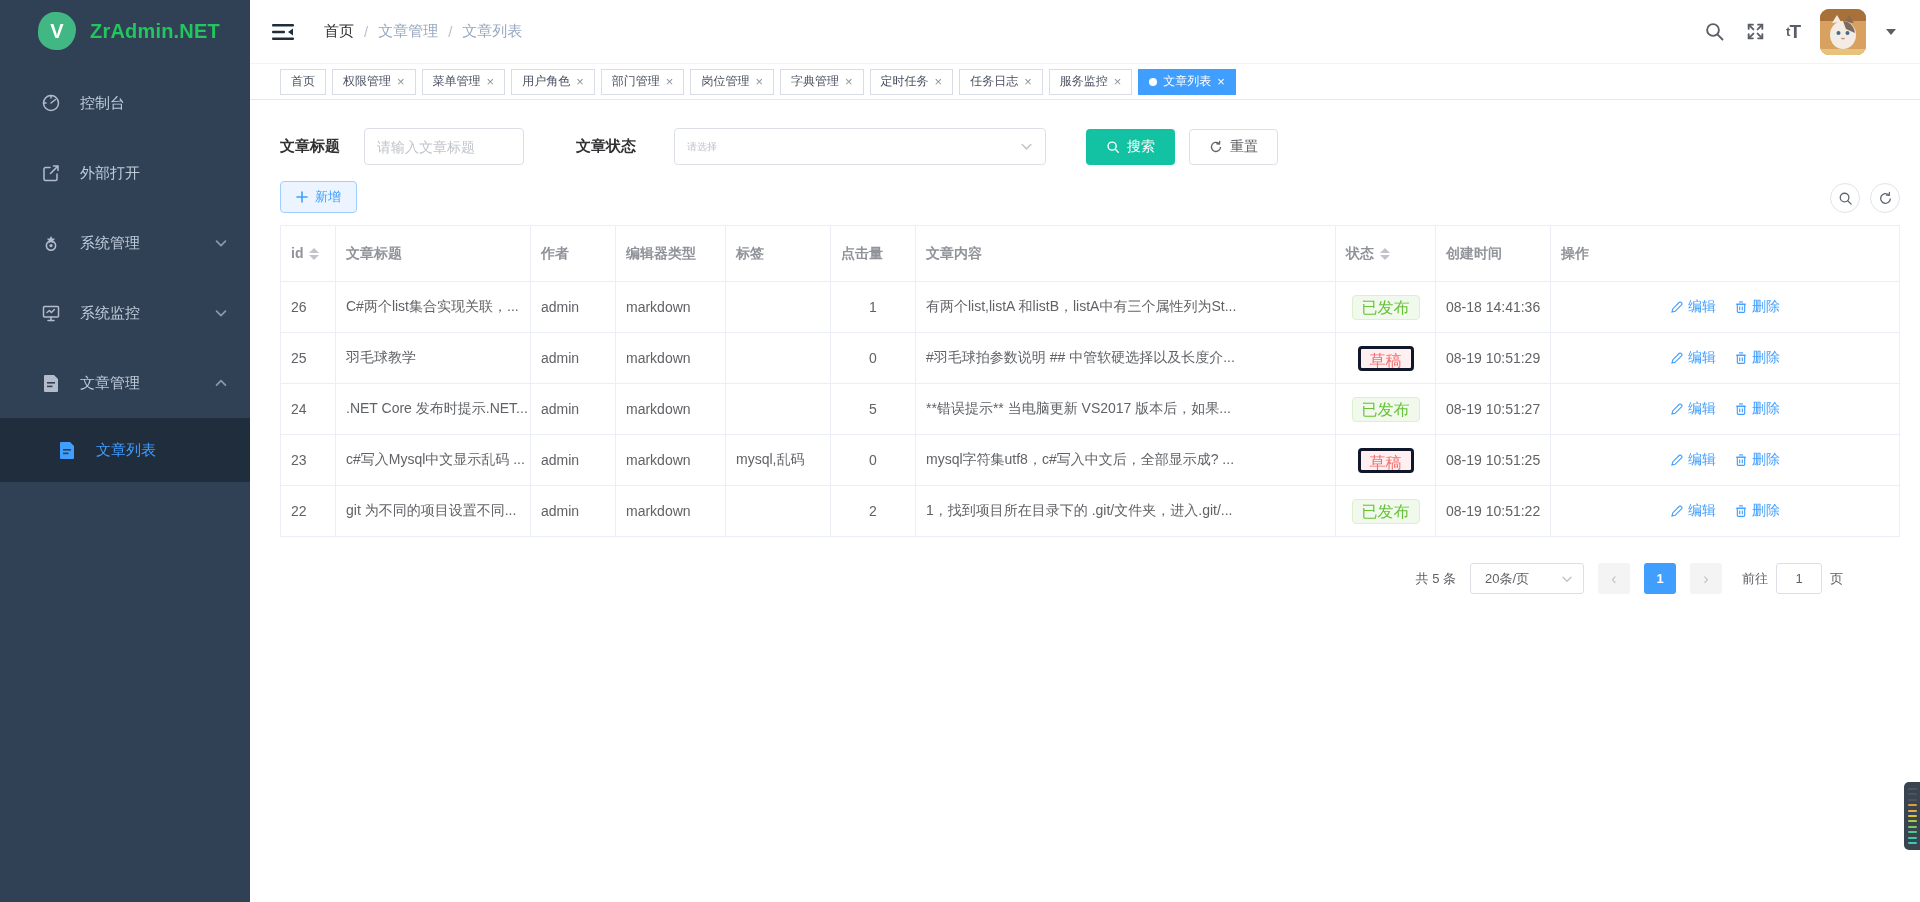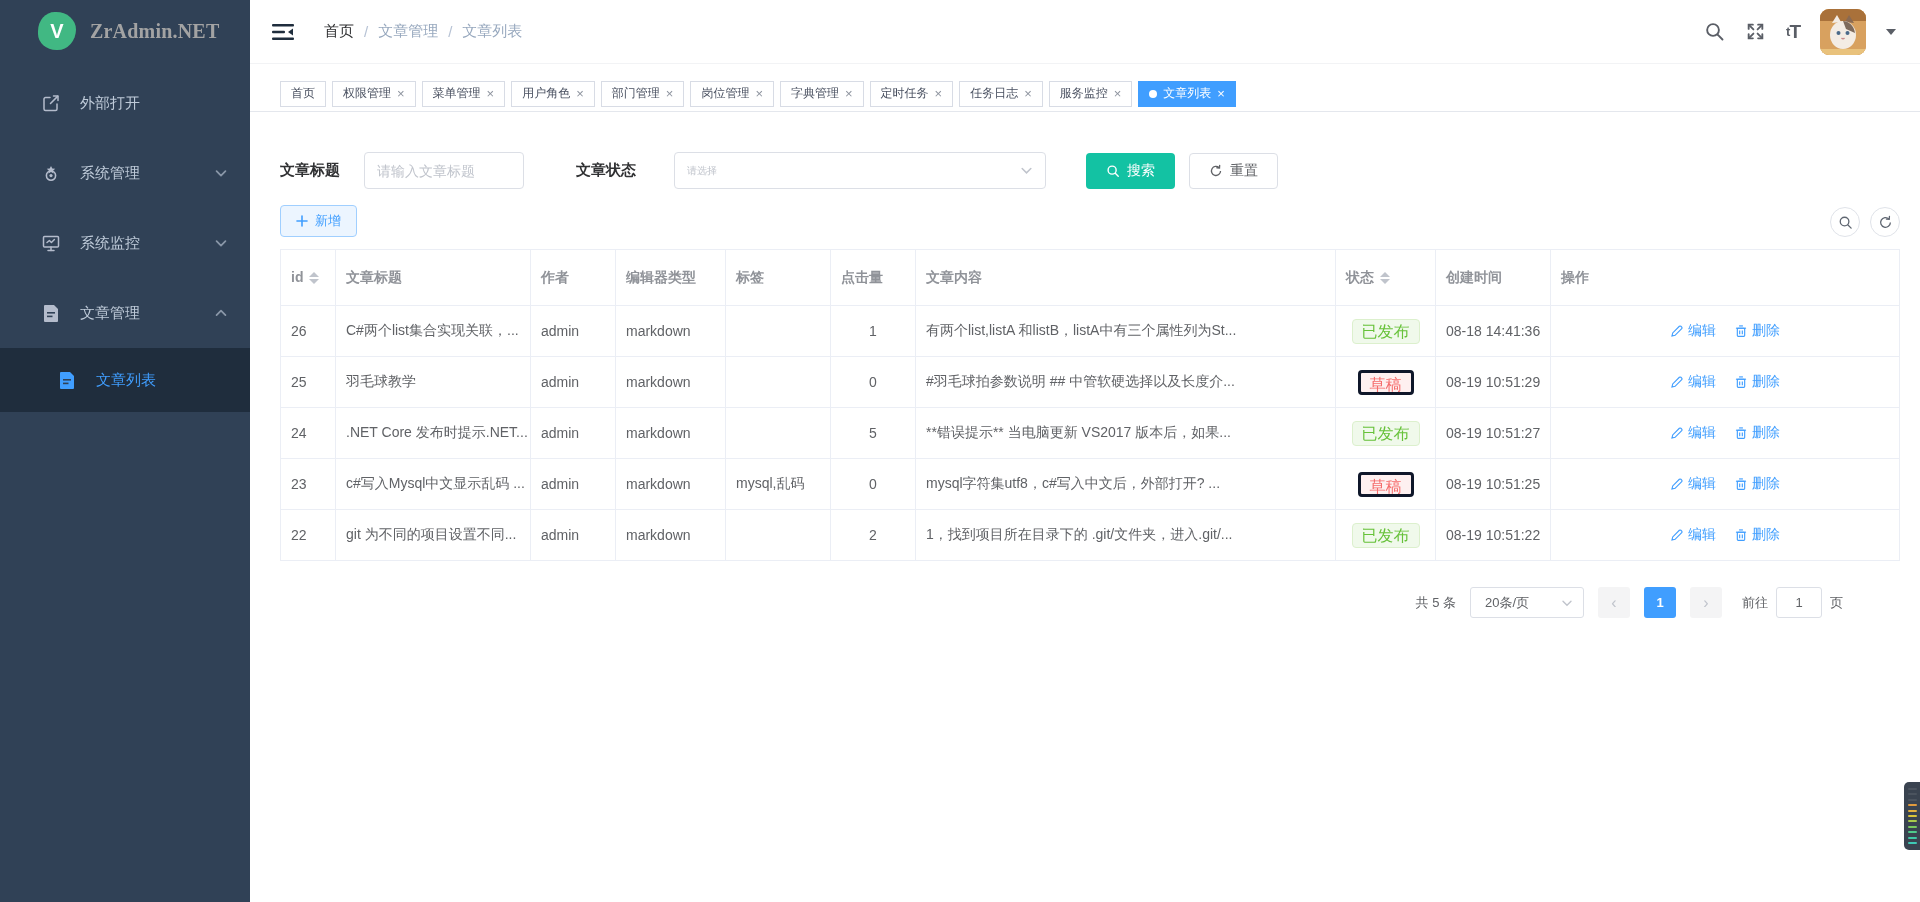--- a/index.html
+++ b/index.html
@@ -9,34 +9,34 @@
   }
   *{margin:0;padding:0;box-sizing:border-box;font-family:"Liberation Sans","DejaVu Sans",sans-serif;}
   html,body{width:1920px;height:902px;overflow:hidden;background:#fff;}
   .app{display:flex;width:1920px;height:902px;}
 
   
   .sidebar{width:250px;min-width:250px;height:100%;background:var(--sidebar-bg);color:var(--sidebar-text);}
   .logo-row{height:62px;display:flex;align-items:center;padding-left:38px;gap:14px;}
   .logo-blob{width:38px;height:38px;background:#41b883;border-radius:46% 54% 50% 50%/52% 48% 56% 44%;
     display:flex;align-items:center;justify-content:center;color:#fff;font-weight:bold;font-size:20px;}
-  .logo-text{color:#a3a3a3;font-size:20px;font-weight:bold;letter-spacing:.2px;font-family:Liberation Serif, serif;}
+  .logo-text{color:#22c55e;font-size:20px;font-weight:bold;letter-spacing:.2px;}
   .menu{padding-top:6px;}
   .menu-item{height:70px;display:flex;align-items:center;padding:0 22px 0 40px;font-size:15px;cursor:pointer;}
   .menu-item .mi-icon{width:22px;height:22px;margin-right:18px;color:#b4bccc;display:flex;align-items:center;justify-content:center;}
   .menu-item .mi-label{flex:1;}
   .menu-item .mi-arrow{color:#8a97a8;display:flex;}
   .submenu{background:var(--sidebar-sub);}
   .submenu .menu-item{height:64px;padding-left:56px;}
   .submenu .menu-item.active{color:var(--accent);}
   .submenu .menu-item.active .mi-icon{color:var(--accent);}
   svg.ic{display:block;}
 
   
-  .main{flex:1;display:flex;flex-direction:column;min-width:0;gap:12px;}
+  .main{flex:1;display:flex;flex-direction:column;min-width:0;}
 
   .topbar{height:64px;display:flex;align-items:center;padding:0 24px 0 22px;border-bottom:1px solid #f2f3f5;}
   .hamburger{width:22px;height:20px;cursor:pointer;color:#1f2d3d;display:flex;}
   .breadcrumb{display:flex;align-items:center;margin-left:30px;font-size:15px;gap:10px;}
   .crumb-first{color:#303133;font-weight:500;}
   .crumb{color:#97a8be;}
   .crumb-sep{color:#b6c2d4;}
   .topbar-right{margin-left:auto;display:flex;align-items:center;gap:20px;}
   .top-icon{color:#5a5e66;cursor:pointer;display:flex;align-items:center;}
   .font-icon{font-size:19px;font-weight:bold;color:#5a5e66;letter-spacing:-1px;}
@@ -114,20 +114,31 @@
 <body>
 
 <div class="app">
 
   <aside class="sidebar">
     <div class="logo-row">
       <div class="logo-blob">V</div>
       <div class="logo-text">ZrAdmin.NET</div>
     </div>
     <nav class="menu" id="sidebar-menu">
+        <div class="menu-item">
+          <span class="mi-icon">
+            <svg class="ic" width="20" height="20" viewBox="0 0 20 20" fill="none" stroke="currentColor" stroke-width="1.5" stroke-linecap="round" stroke-linejoin="round">
+              <circle cx="10" cy="10" r="7.5"></circle>
+              <path d="M10 10 L14.5 6.5"></path>
+              <path d="M10 2.5 V5"></path>
+              <path d="M2.5 10 H5"></path>
+            </svg>
+          </span>
+          <span class="mi-label">控制台</span>
+        </div>
         <div class="menu-item">
           <span class="mi-icon">
             <svg class="ic" width="20" height="20" viewBox="0 0 20 20" fill="none" stroke="currentColor" stroke-width="1.5" stroke-linecap="round" stroke-linejoin="round">
               <path d="M16 11v5a1.5 1.5 0 0 1-1.5 1.5h-10A1.5 1.5 0 0 1 3 16V6a1.5 1.5 0 0 1 1.5-1.5H9"></path>
               <path d="M12.5 3h4.5v4.5"></path>
               <path d="M9.5 10.5 16.6 3.4"></path>
             </svg>
           </span>
           <span class="mi-label">外部打开</span>
         </div>
@@ -464,21 +475,21 @@
                   <span>删除</span>
                 </span></td>
             </tr>
             <tr>
               <td class="">23</td>
               <td class="">c#写入Mysql中文显示乱码 ...</td>
               <td class="">admin</td>
               <td class="">markdown</td>
               <td class="">mysql,乱码</td>
               <td class="al-c">0</td>
-              <td class="">mysql字符集utf8，c#写入中文后，外部打开? ...</td>
+              <td class="">mysql字符集utf8，c#写入中文后，全部显示成? ...</td>
               <td class="al-c"><span class="tag-badge tag-danger">草稿</span></td>
               <td class="al-c">08-19 10:51:25</td>
               <td class="al-c"><span class="row-action">
                   <svg class="ic" width="14" height="14" viewBox="0 0 16 16" fill="none" stroke="currentColor" stroke-width="1.3">
                     <path d="M2.2 13.8l.9-3.6 7.6-7.6a1.2 1.2 0 0 1 1.7 0l1 1a1.2 1.2 0 0 1 0 1.7l-7.6 7.6z"></path>
                   </svg>
                   <span>编辑</span>
                 </span><span class="row-action">
                   <svg class="ic" width="14" height="14" viewBox="0 0 16 16" fill="none" stroke="currentColor" stroke-width="1.3">
                     <rect x="3.8" y="4.8" width="8.4" height="9.4" rx="1"></rect>

